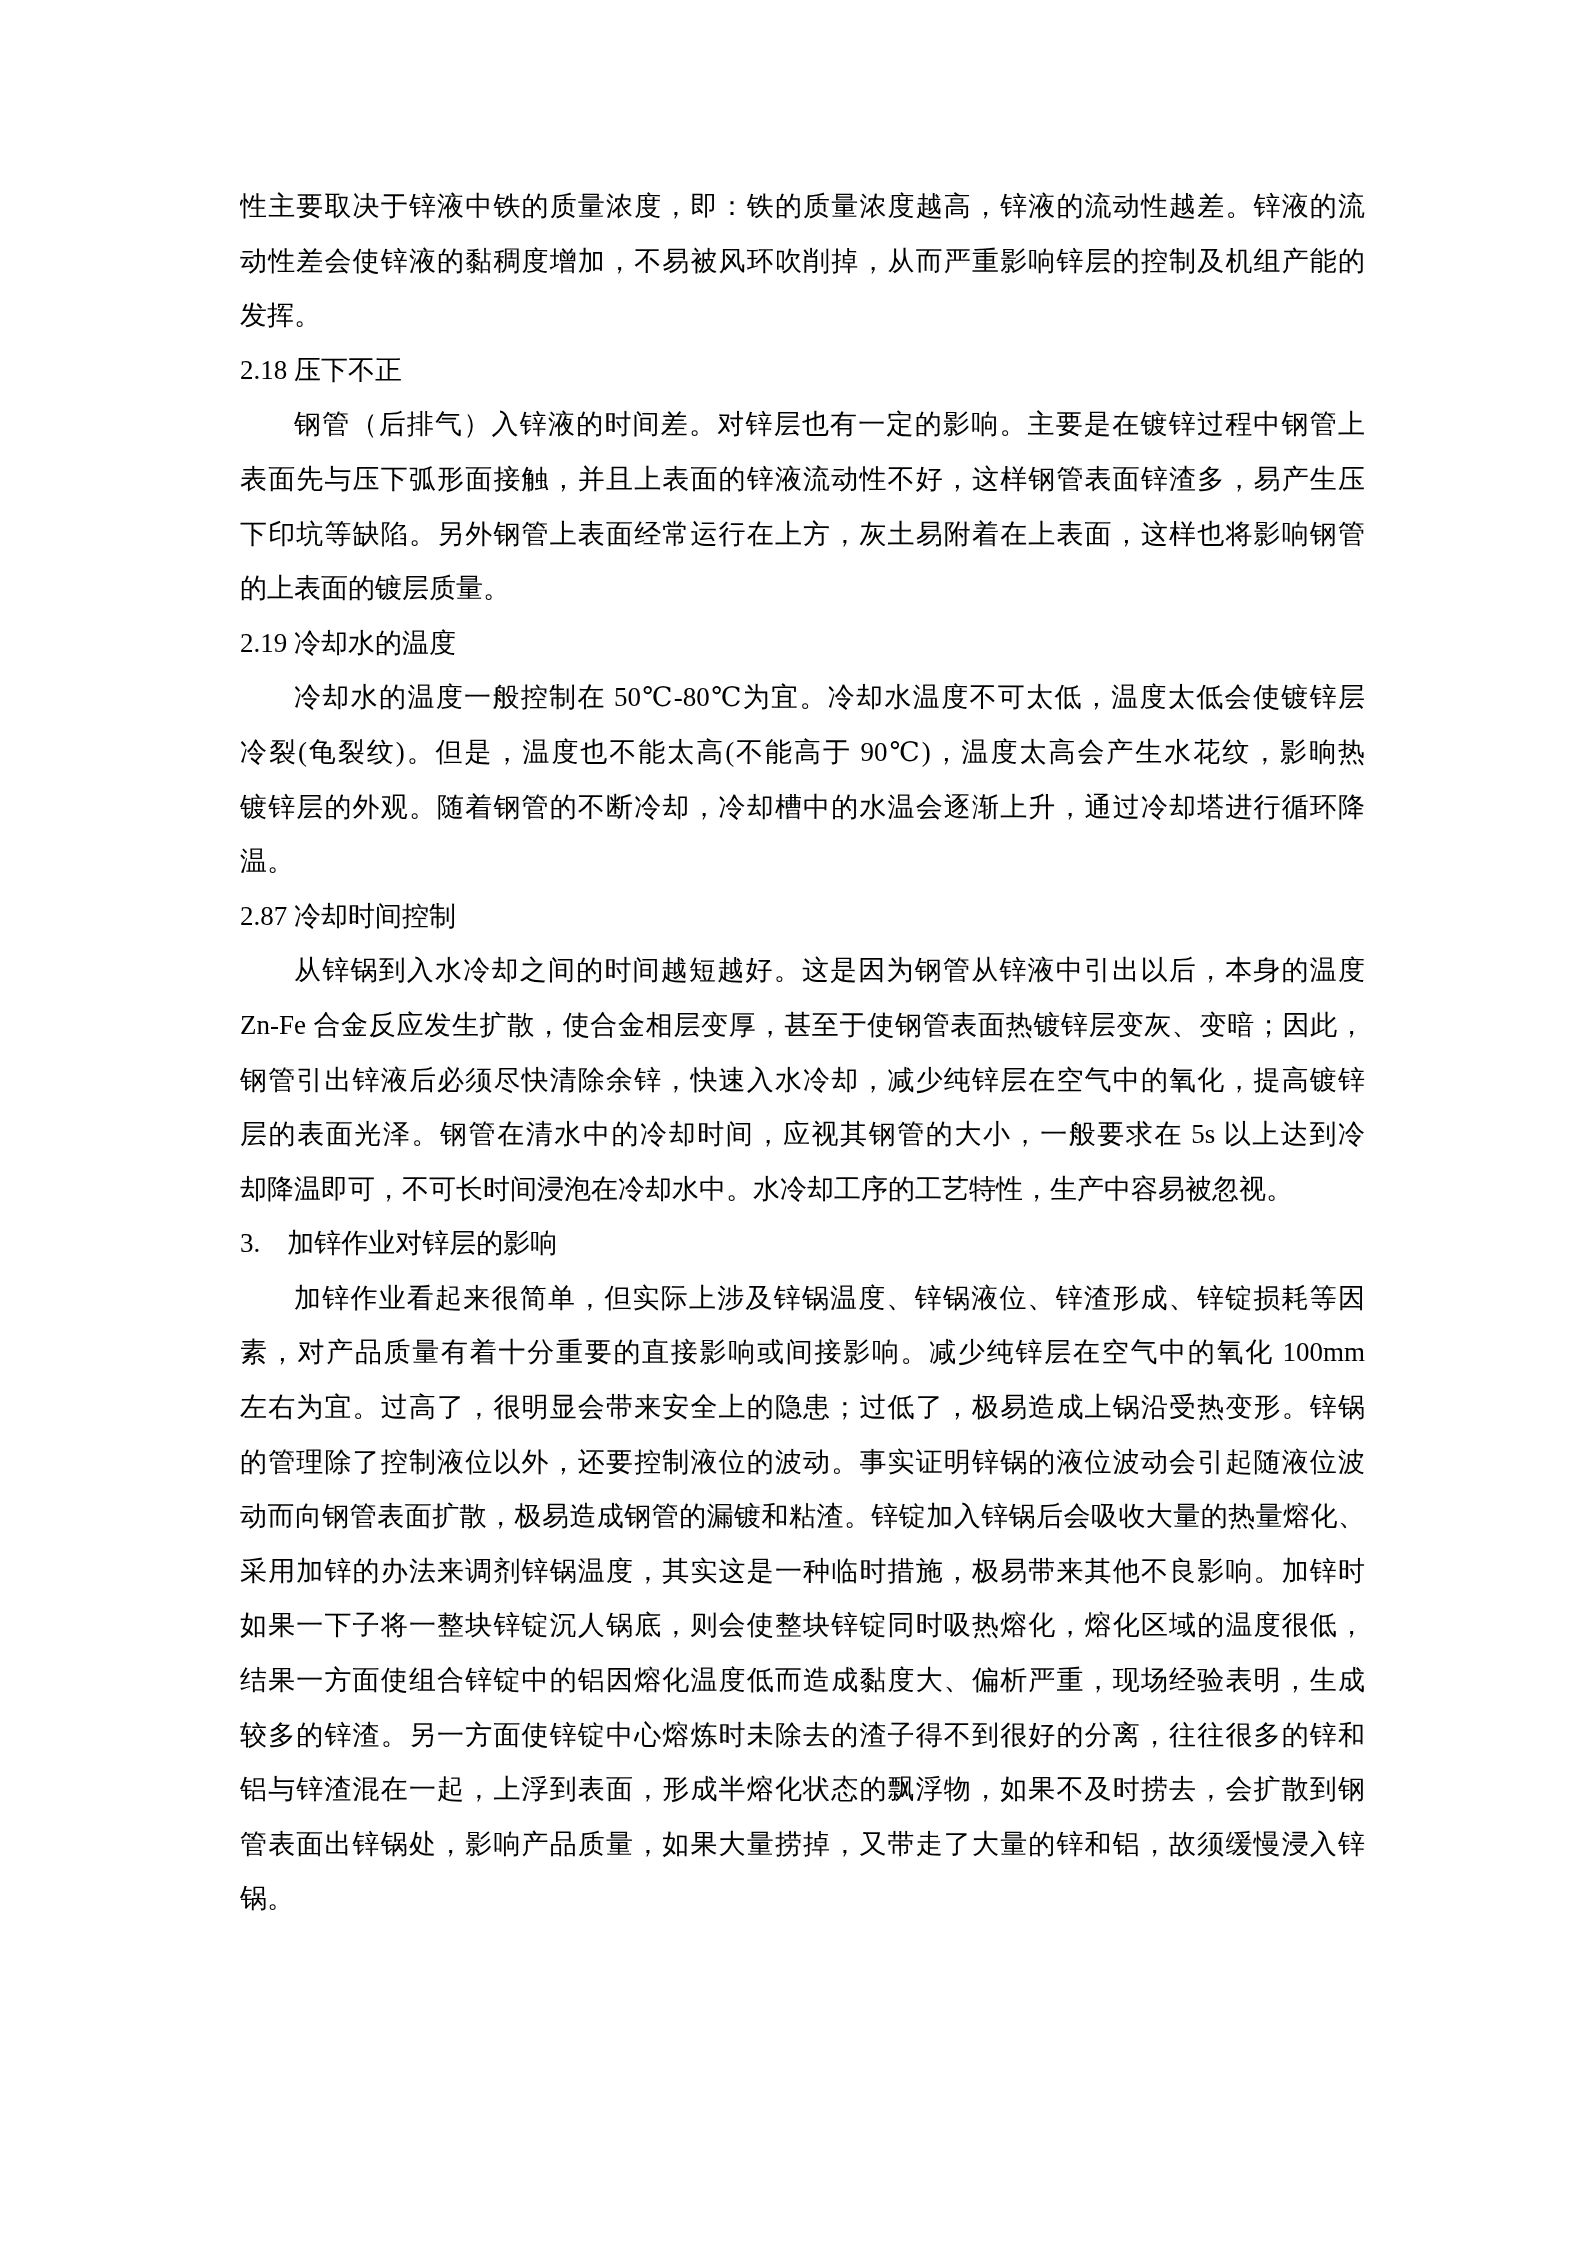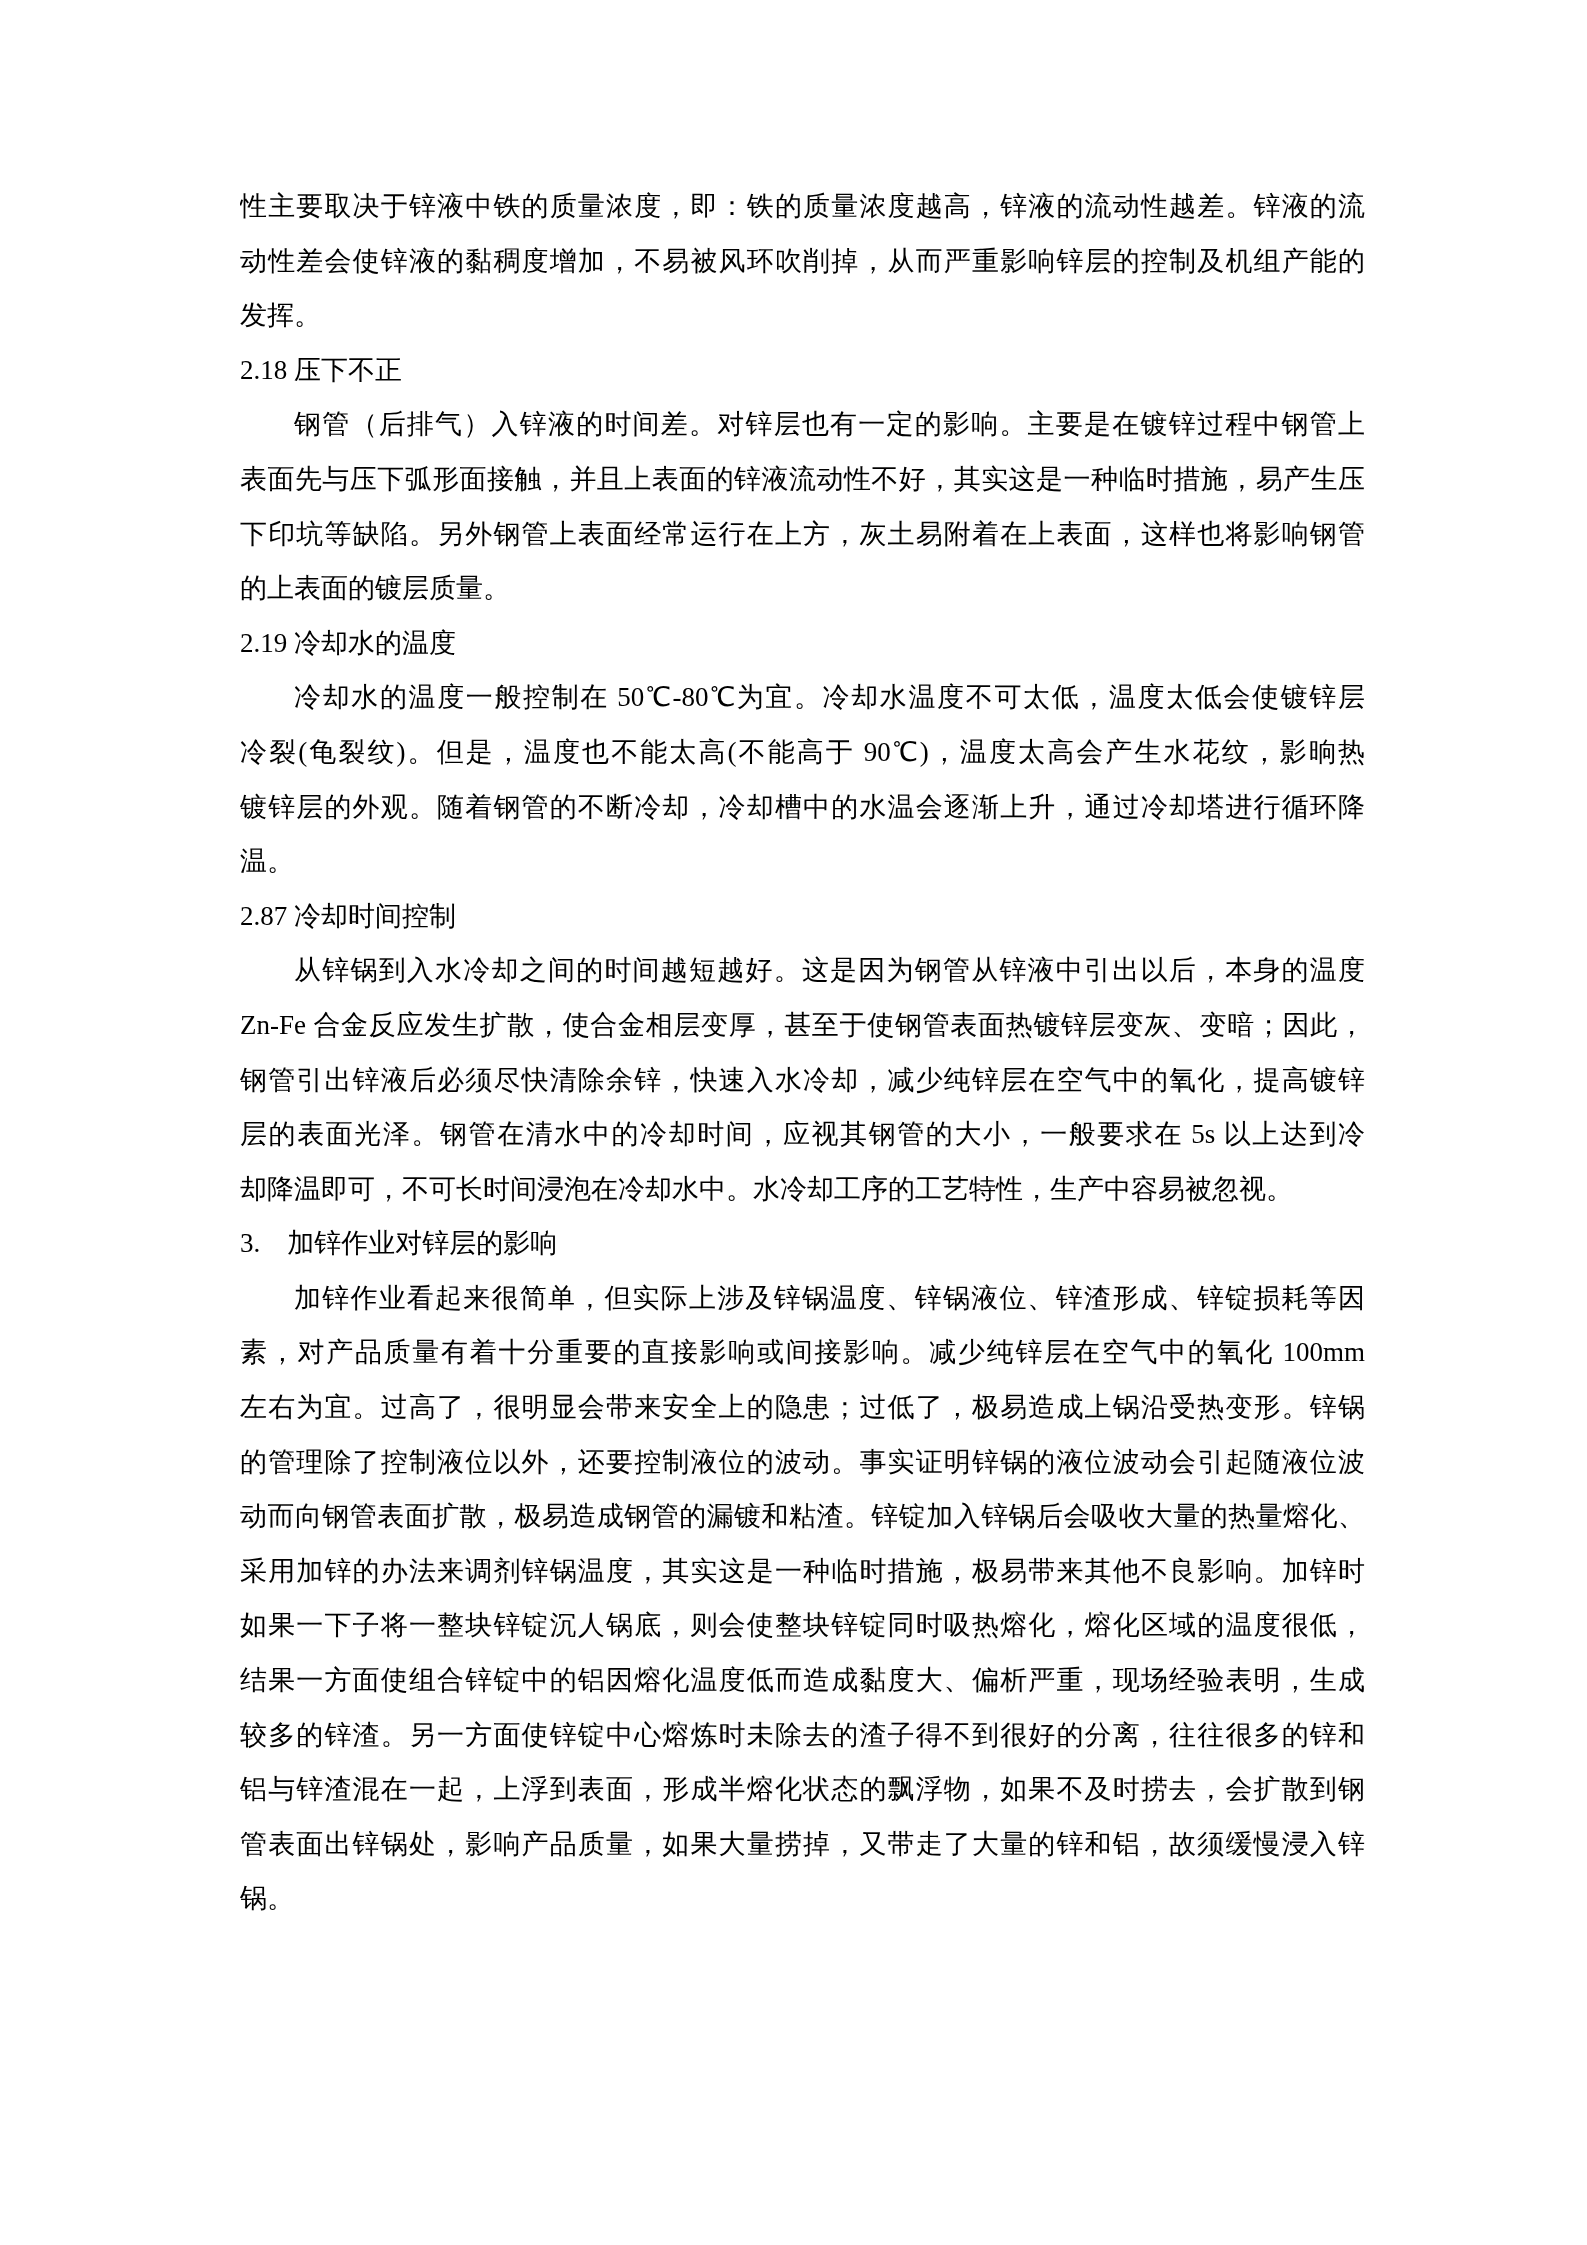--- a/index.html
+++ b/index.html
@@ -25,21 +25,20 @@
     line-height: 54.6px;
   }
   .line {
     height: 54.6px;
     overflow: hidden;
     text-align: left;
   }
   .line.fill {
     text-align: justify;
     text-align-last: justify;
-    font-family: Liberation Serif, serif;
   }
   .line.indent {
     text-indent: 54px;
   }
   .block.heading .line {
     text-align: left;
   }
 </style>
 </head>
 <body>
@@ -49,21 +48,21 @@
       <div class="block paragraph">
         <div class="line fill">性主要取决于锌液中铁的质量浓度，即：铁的质量浓度越高，锌液的流动性越差。锌液的流</div>
         <div class="line fill">动性差会使锌液的黏稠度增加，不易被风环吹削掉，从而严重影响锌层的控制及机组产能的</div>
         <div class="line">发挥。</div>
       </div>
       <div class="block heading">
         <div class="line">2.18 压下不正</div>
       </div>
       <div class="block paragraph">
         <div class="line fill indent">钢管（后排气）入锌液的时间差。对锌层也有一定的影响。主要是在镀锌过程中钢管上</div>
-        <div class="line fill">表面先与压下弧形面接触，并且上表面的锌液流动性不好，其实这是一种临时措施，易产生压</div>
+        <div class="line fill">表面先与压下弧形面接触，并且上表面的锌液流动性不好，这样钢管表面锌渣多，易产生压</div>
         <div class="line fill">下印坑等缺陷。另外钢管上表面经常运行在上方，灰土易附着在上表面，这样也将影响钢管</div>
         <div class="line">的上表面的镀层质量。</div>
       </div>
       <div class="block heading">
         <div class="line">2.19 冷却水的温度</div>
       </div>
       <div class="block paragraph">
         <div class="line fill indent">冷却水的温度一般控制在 50℃-80℃为宜。冷却水温度不可太低，温度太低会使镀锌层</div>
         <div class="line fill">冷裂(龟裂纹)。但是，温度也不能太高(不能高于 90℃)，温度太高会产生水花纹，影晌热</div>
         <div class="line fill">镀锌层的外观。随着钢管的不断冷却，冷却槽中的水温会逐渐上升，通过冷却塔进行循环降</div>

